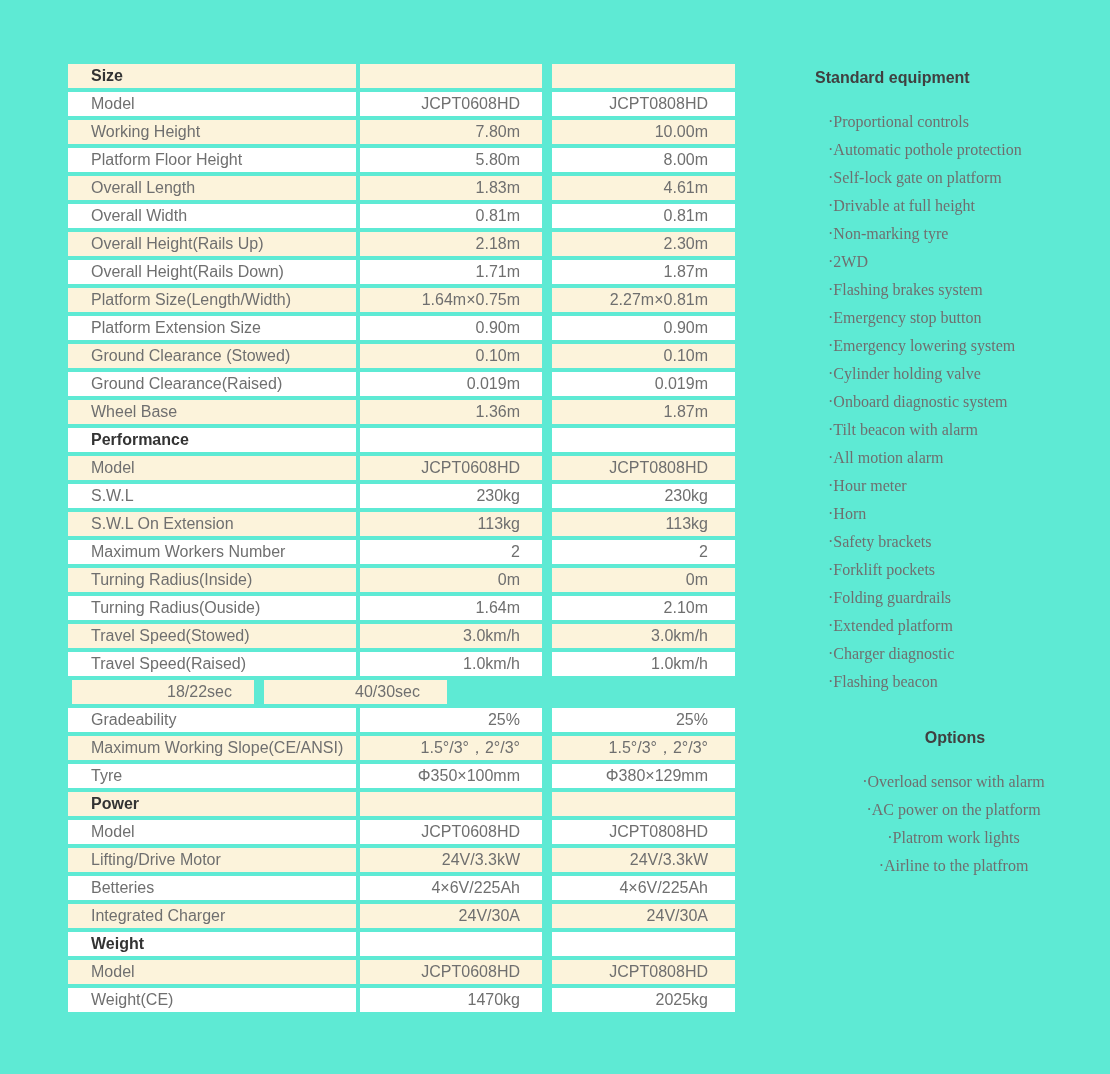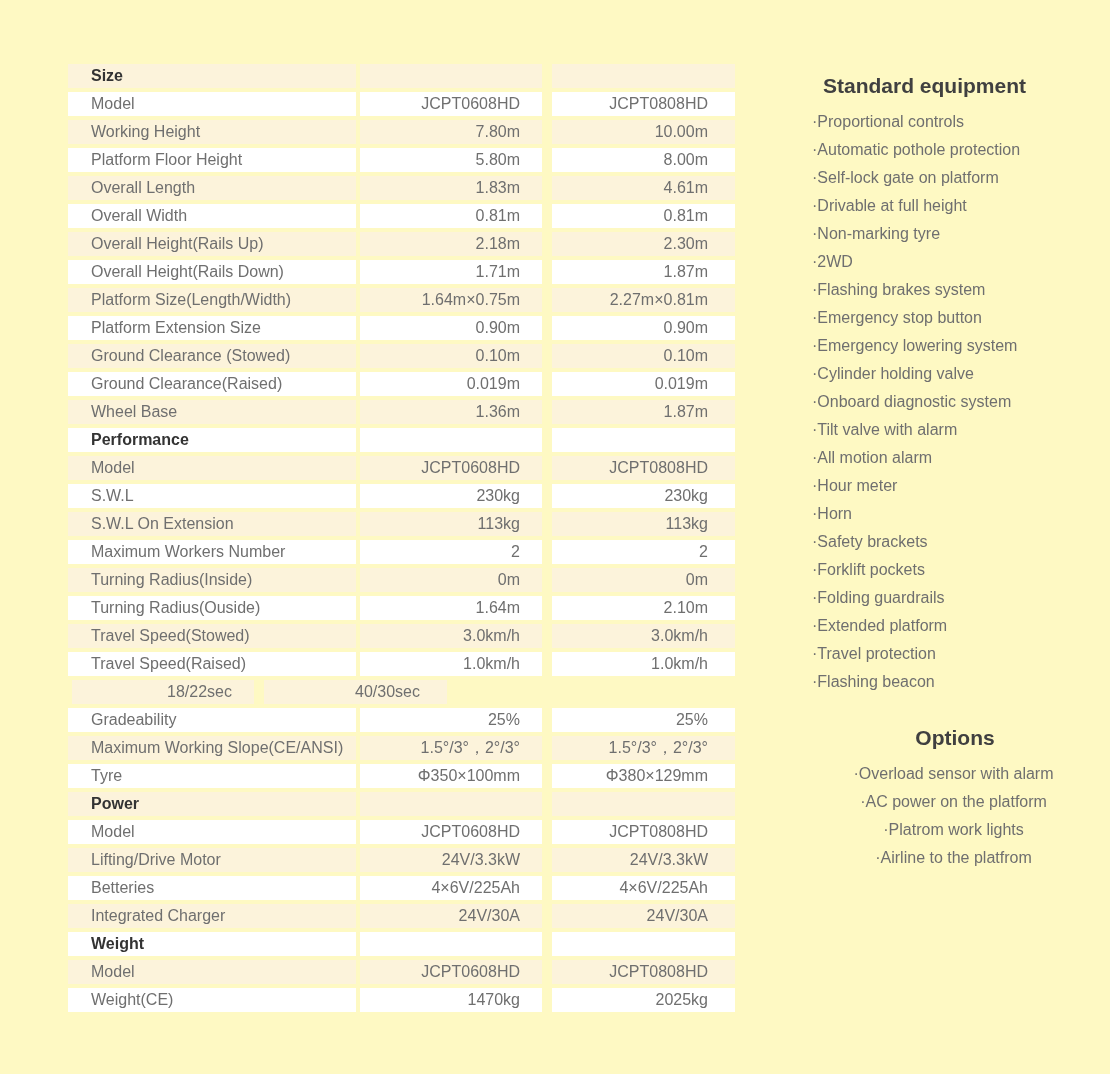--- a/index.html
+++ b/index.html
@@ -5,21 +5,21 @@
   html, body {
     margin: 0;
     padding: 0;
     background: #ffffff;
     font-family: "Liberation Sans", sans-serif;
   }
   .page {
     position: relative;
     width: 1110px;
     height: 1074px;
-    background: #fef9c3;
+    background: #5eead4;
     overflow: hidden;
   }
 
   
   .spec-table {
     position: absolute;
     left: 68px;
     top: 64px;
     width: 667px;
   }
@@ -62,31 +62,32 @@
   }
 
   
   .equip-panel {
     position: absolute;
     left: 815px;
     top: 64px;
     width: 280px;
   }
   .equip-title {
-    margin: 8px;
+    margin: 0;
     height: 28px;
     line-height: 28px;
-    font-size: 21px;
+    font-size: 16px;
     font-weight: bold;
     color: #404040;
   }
   .equip-list {
     list-style: none;
-    margin: 0;
+    margin: 16px;
     padding: 0;
+    font-family: Liberation Serif, serif;
   }
   .equip-list li {
     height: 28px;
     line-height: 28px;
     font-size: 16px;
     color: #6f6f6f;
     text-indent: -3px;
     white-space: nowrap;
   }
   .options-group {
@@ -279,29 +280,29 @@
           <li>·Automatic pothole protection</li>
           <li>·Self-lock gate on platform</li>
           <li>·Drivable at full height</li>
           <li>·Non-marking tyre</li>
           <li>·2WD</li>
           <li>·Flashing brakes system</li>
           <li>·Emergency stop button</li>
           <li>·Emergency lowering system</li>
           <li>·Cylinder holding valve</li>
           <li>·Onboard diagnostic system</li>
-          <li>·Tilt valve with alarm</li>
+          <li>·Tilt beacon with alarm</li>
           <li>·All motion alarm</li>
           <li>·Hour meter</li>
           <li>·Horn</li>
           <li>·Safety brackets</li>
           <li>·Forklift pockets</li>
           <li>·Folding guardrails</li>
           <li>·Extended platform</li>
-          <li>·Travel protection</li>
+          <li>·Charger diagnostic</li>
           <li>·Flashing beacon</li>
         </ul>
     </div>
     <div class="equip-group options-group">
       <h3 class="equip-title">Options</h3>
       <ul class="equip-list" id="opt-list">
           <li>·Overload sensor with alarm</li>
           <li>·AC power on the platform</li>
           <li>·Platrom work lights</li>
           <li>·Airline to the platfrom</li>

